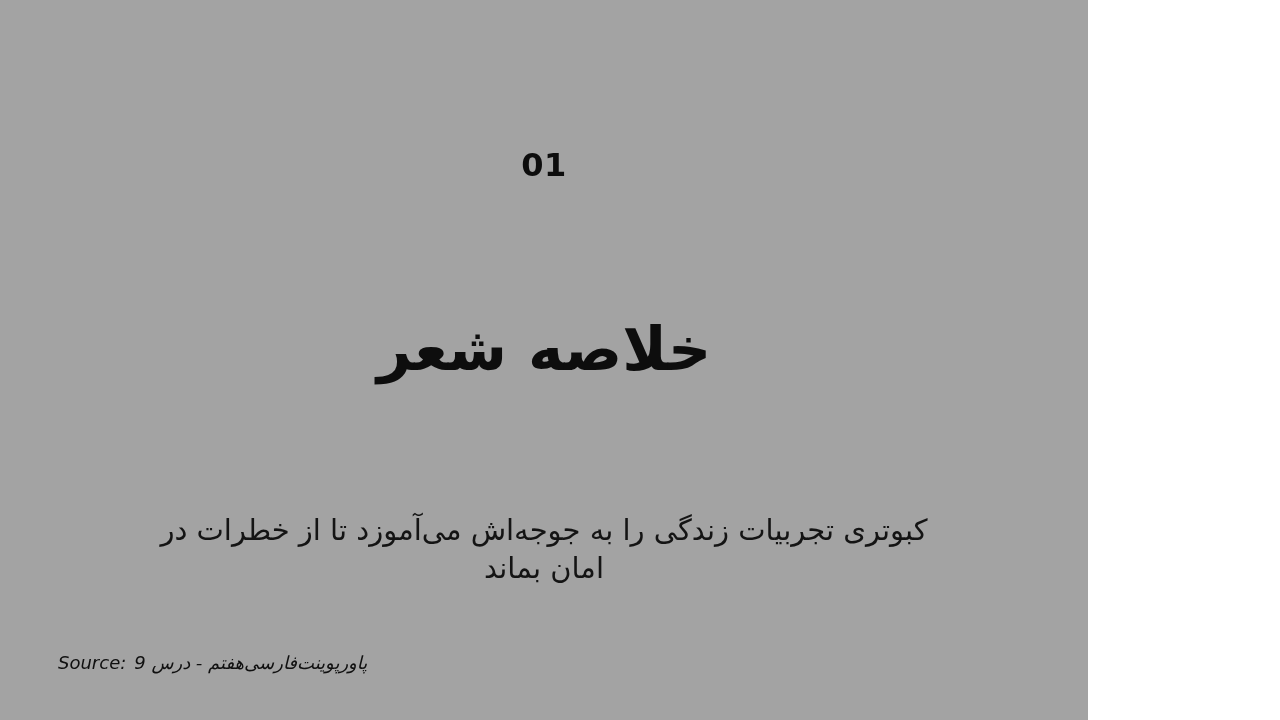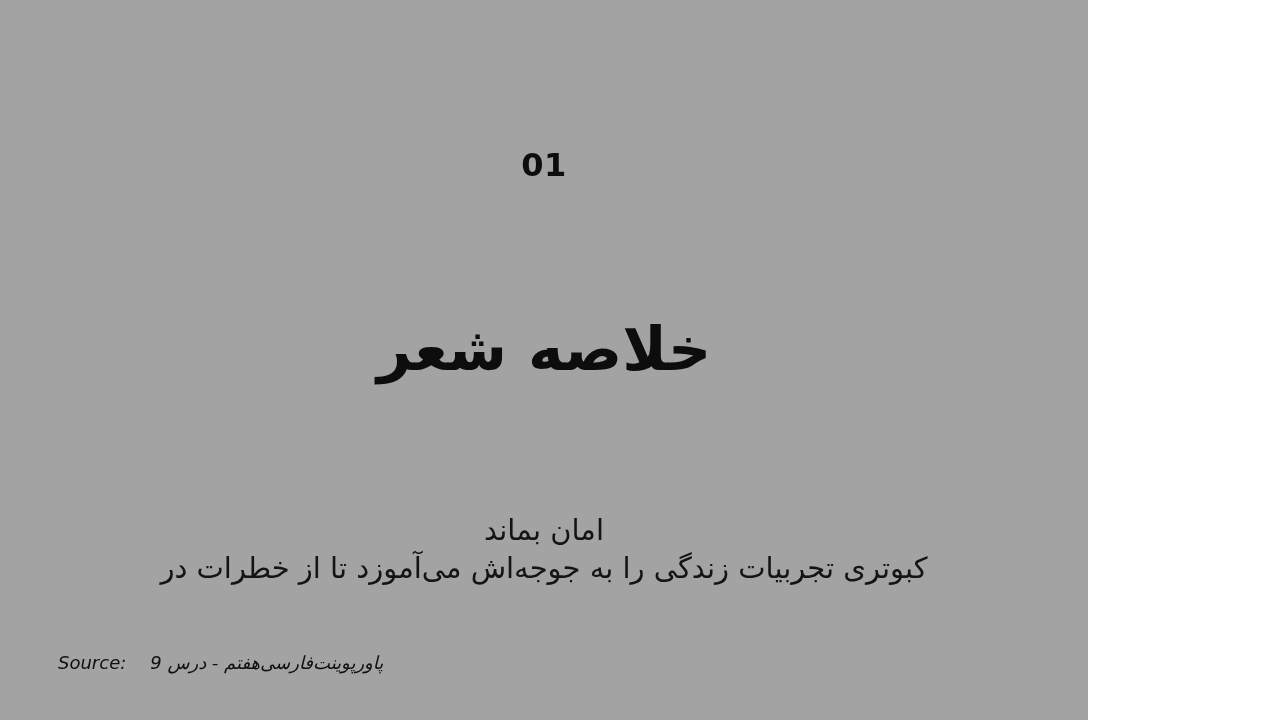--- a/index.html
+++ b/index.html
@@ -61,38 +61,38 @@
     position: absolute;
     top: 652px;
     left: 58px;
     font-size: 18px;
     font-style: italic;
     color: #101010;
     direction: ltr;
     white-space: nowrap;
   }
   .source-label {
-    margin-right: 24px;
+    margin-right: 8px;
   }
   .source-ref {
     direction: rtl;
     unicode-bidi: embed;
   }
 </style>
 </head>
 <body>
 
 <div class="slide">
 
   <div class="section-number">01</div>
 
   <h1 class="slide-title" dir="rtl" lang="fa">خلاصه شعر</h1>
 
   <div class="slide-body" dir="rtl" lang="fa">
+    <div class="body-line">کبوتری تجربیات زندگی را به جوجه‌اش می‌آموزد تا از خطرات در</div>
     <div class="body-line">امان بماند</div>
-    <div class="body-line">کبوتری تجربیات زندگی را به جوجه‌اش می‌آموزد تا از خطرات در</div>
   </div>
 
   <div class="source-note">
     <span class="source-label">Source:</span><span class="source-ref" dir="rtl" lang="fa">پاورپوینت‌فارسی‌هفتم - درس 9</span>
   </div>
 
 </div>
 
 </body></html>

